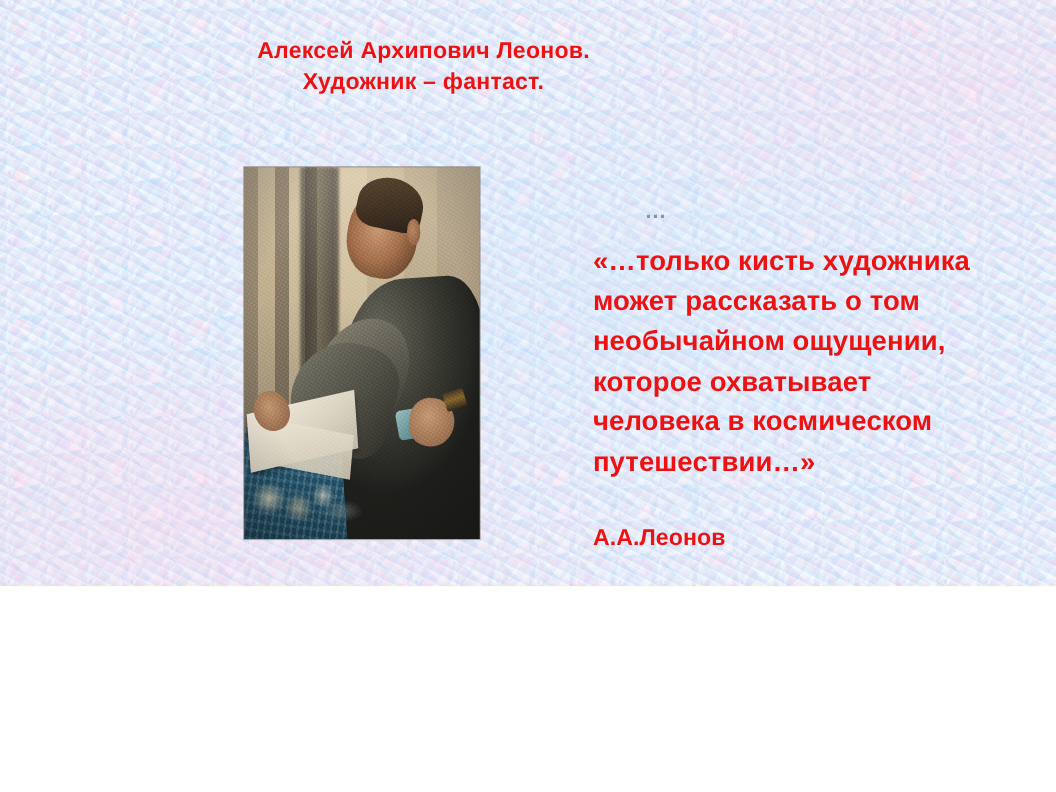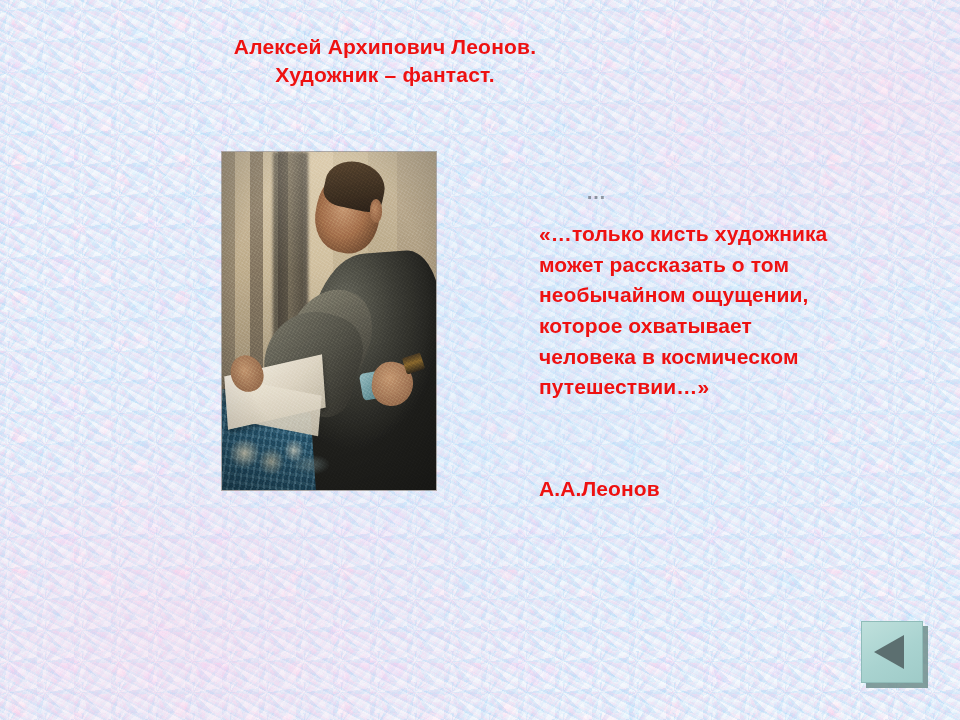--- a/index.html
+++ b/index.html
@@ -7,21 +7,21 @@
     padding: 0;
     background: #ffffff;
   }
   body {
     font-family: "Liberation Sans", sans-serif;
   }
 
   #slide {
     position: relative;
     width: 960px;
-    height: 720px;
+    height: 533px;
     overflow: hidden;
     background-color: #fde047;
   }
 
   
   .bg-base {
     position: absolute;
     inset: 0;
     background-color: #cfe2f5;
   }
@@ -352,21 +352,21 @@
     font-weight: bold;
     letter-spacing: 3px;
     opacity: 0.55;
   }
   .quote-block {
     position: absolute;
     left: 539px;
     top: 219px;
     width: 400px;
     color: #ee1111;
-    font-size: 21px;
+    font-size: 25px;
     font-weight: bold;
     line-height: 1.46;
     letter-spacing: 0.1px;
     white-space: pre-line;
   }
   .attribution {
     position: absolute;
     left: 539px;
     top: 437px;
     color: #ee1111;

